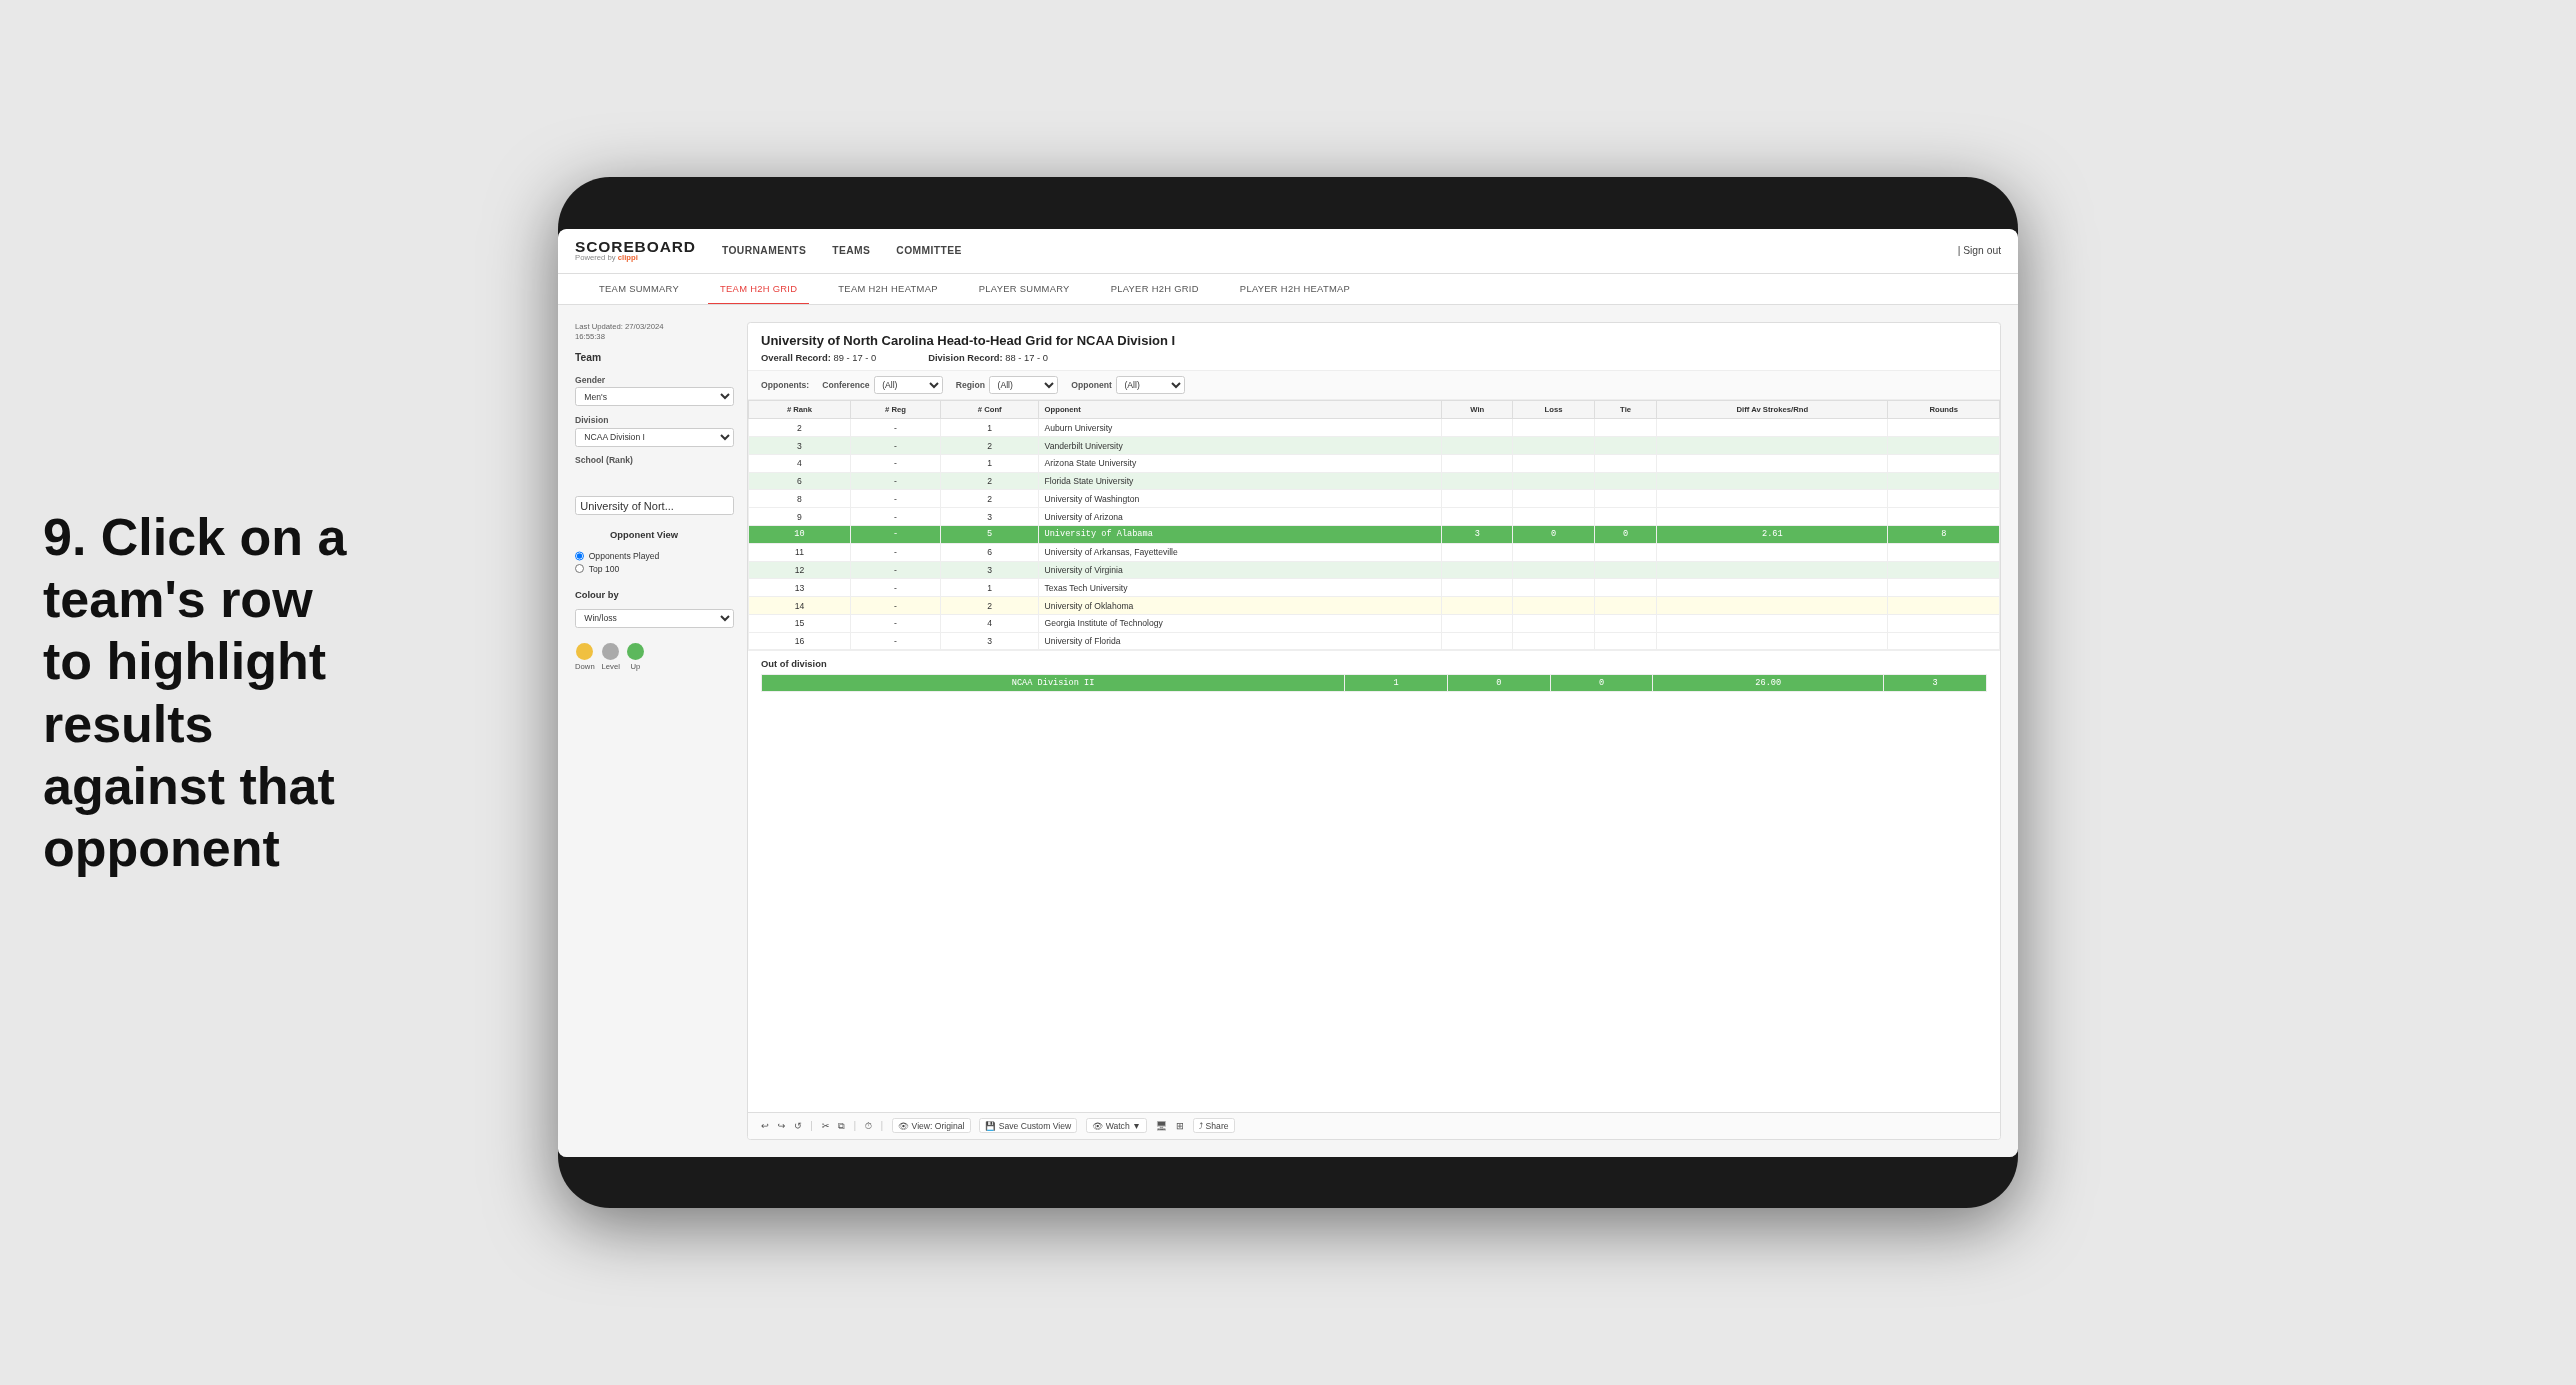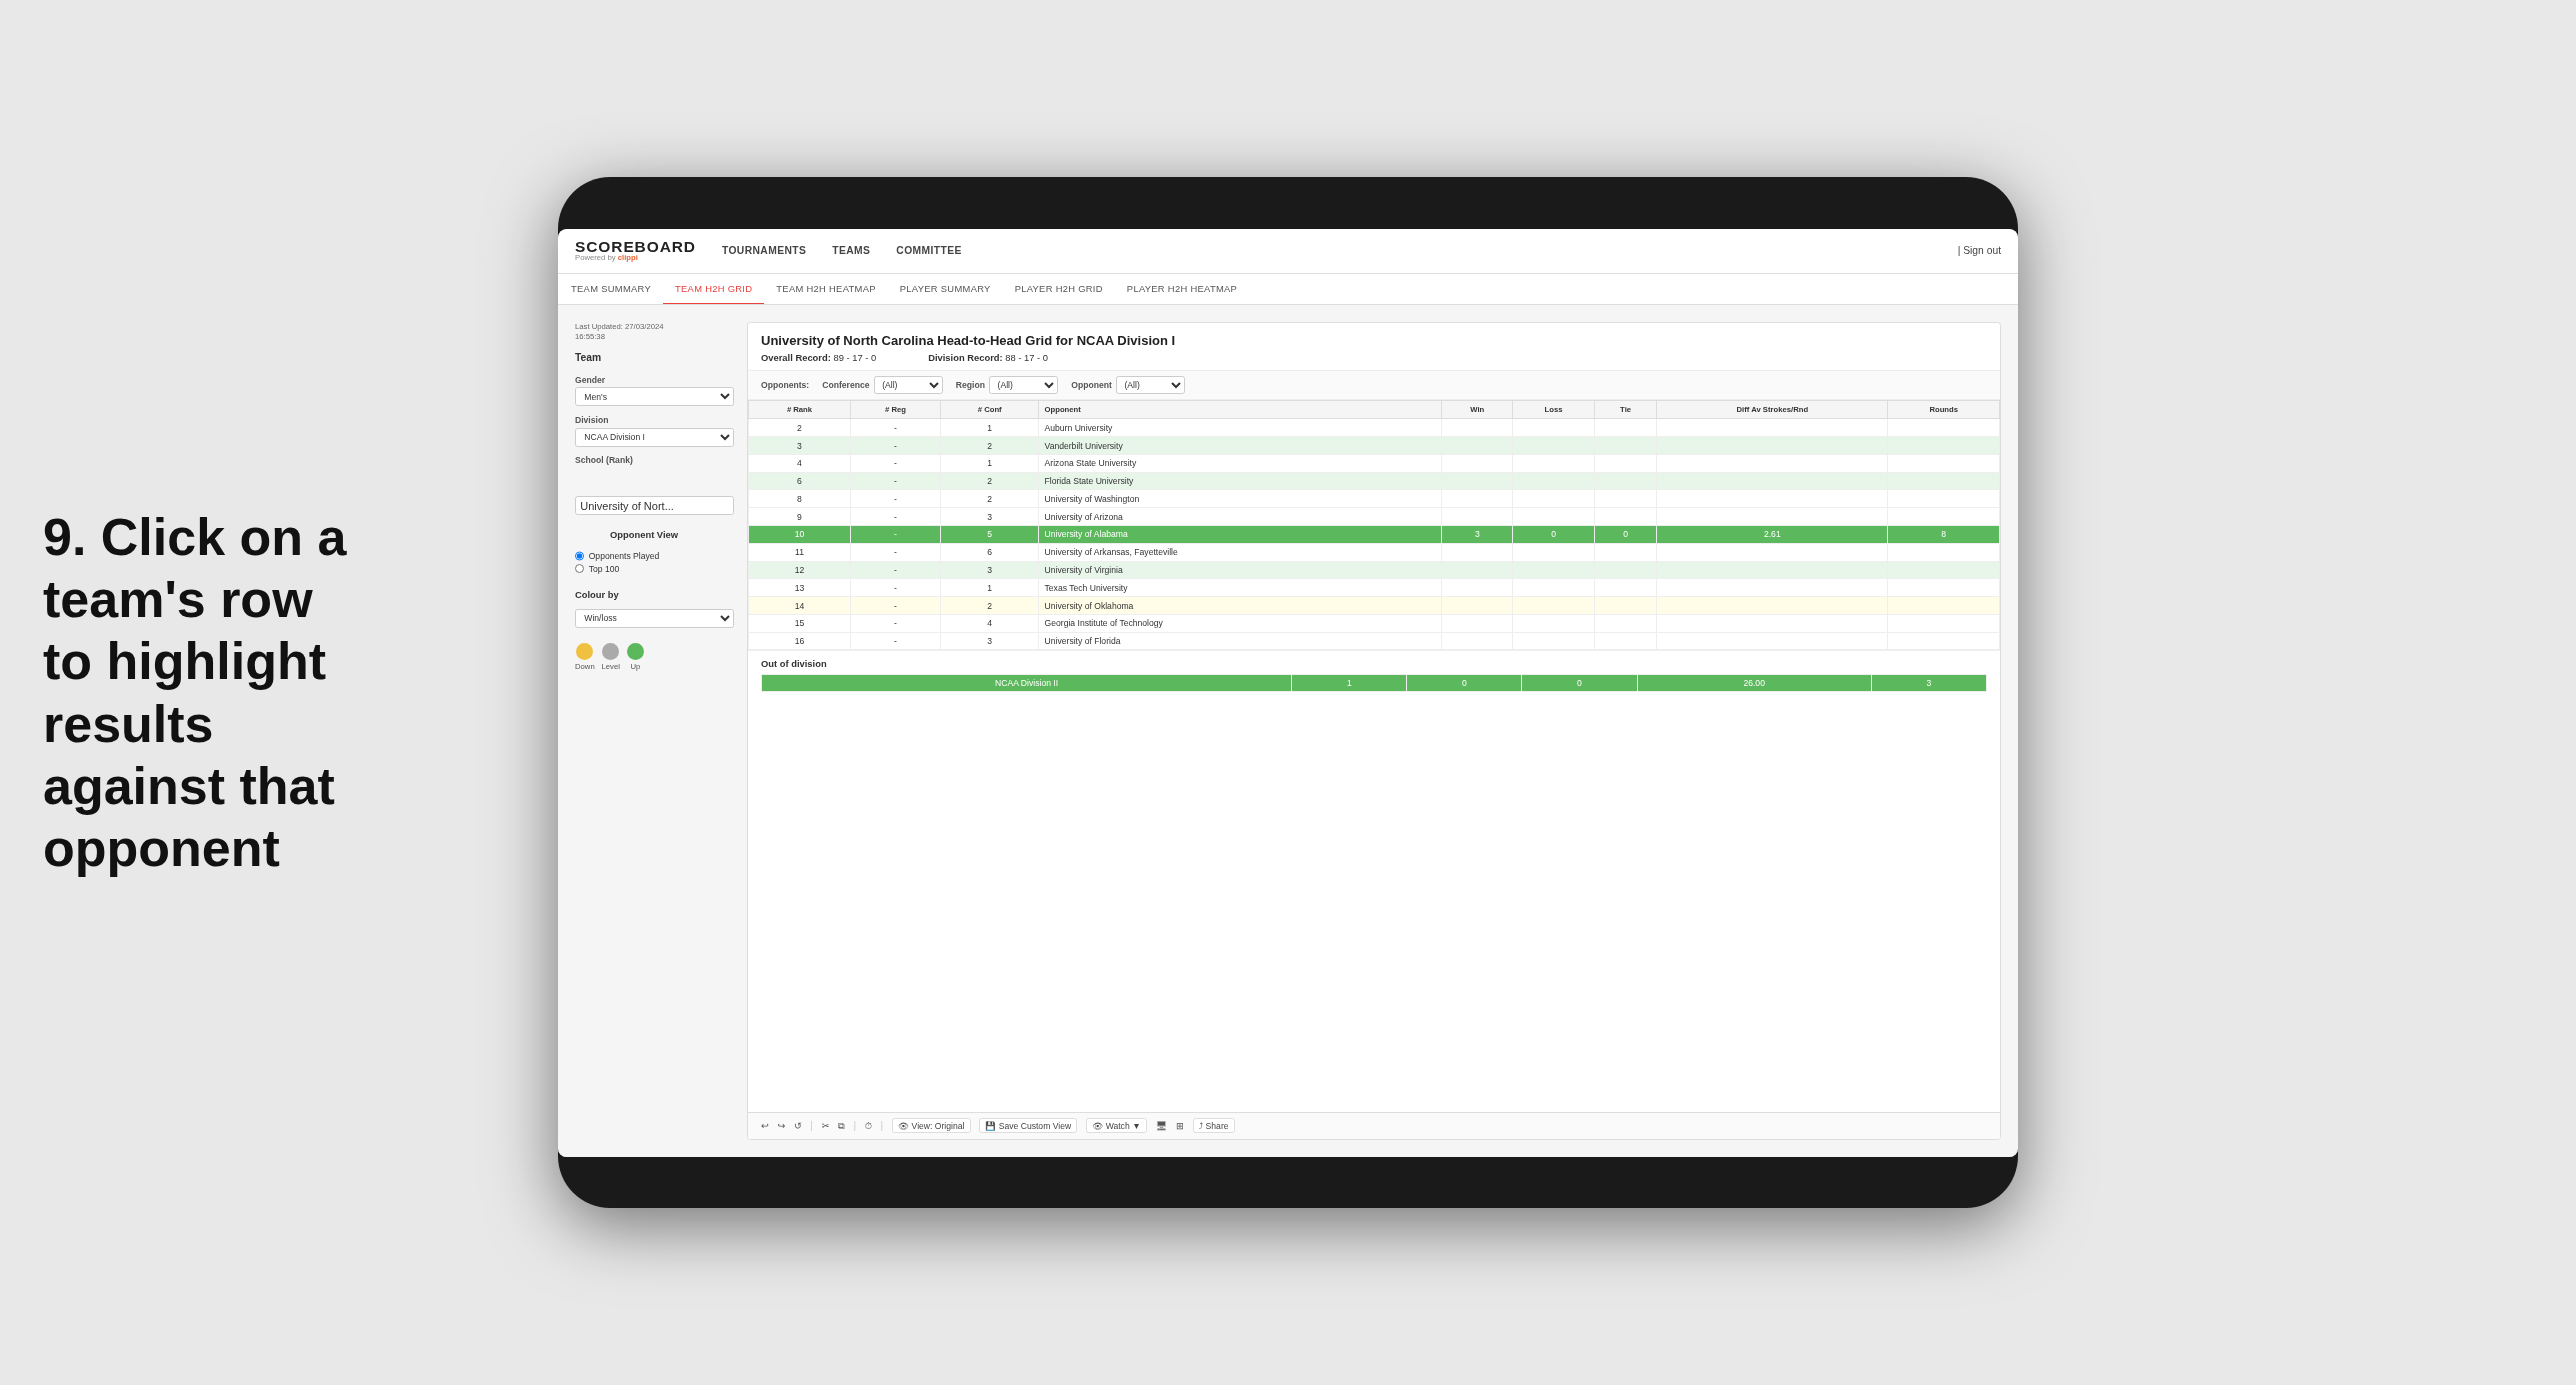--- a/index.html
+++ b/index.html
@@ -96,23 +96,24 @@
       cursor: pointer;
       color: #444;
     }
 
     
     .sub-nav {
       background: #ffffff;
       border-bottom: 1.7px solid #ddd;
       display: flex;
       align-items: center;
-      padding: 0 1px;
+      padding: 0 29px;
       height: 31px;
       flex-shrink: 0;
+      gap: 17px;
     }
 
     .sub-nav-link {
       font-size: 9.4px;
       color: #555;
       cursor: pointer;
       padding: 0 12px;
       height: 100%;
       display: flex;
       align-items: center;
@@ -344,20 +345,21 @@
       text-align: center;
       font-size: 8.6px;
       color: #333;
     }
 
     .h2h-table td.opponent-name { text-align: left; }
 
     .row-highlighted {
       background: #5cb85c !important;
       color: white !important;
+      font-family: Liberation Mono, monospace;
     }
 
     .row-highlighted td { color: white !important; }
 
     .row-light-green { background: #e8f5e9; }
     .row-light-yellow { background: #fffde7; }
 
     
     .out-of-division {
       padding: 6.9px 13px;

